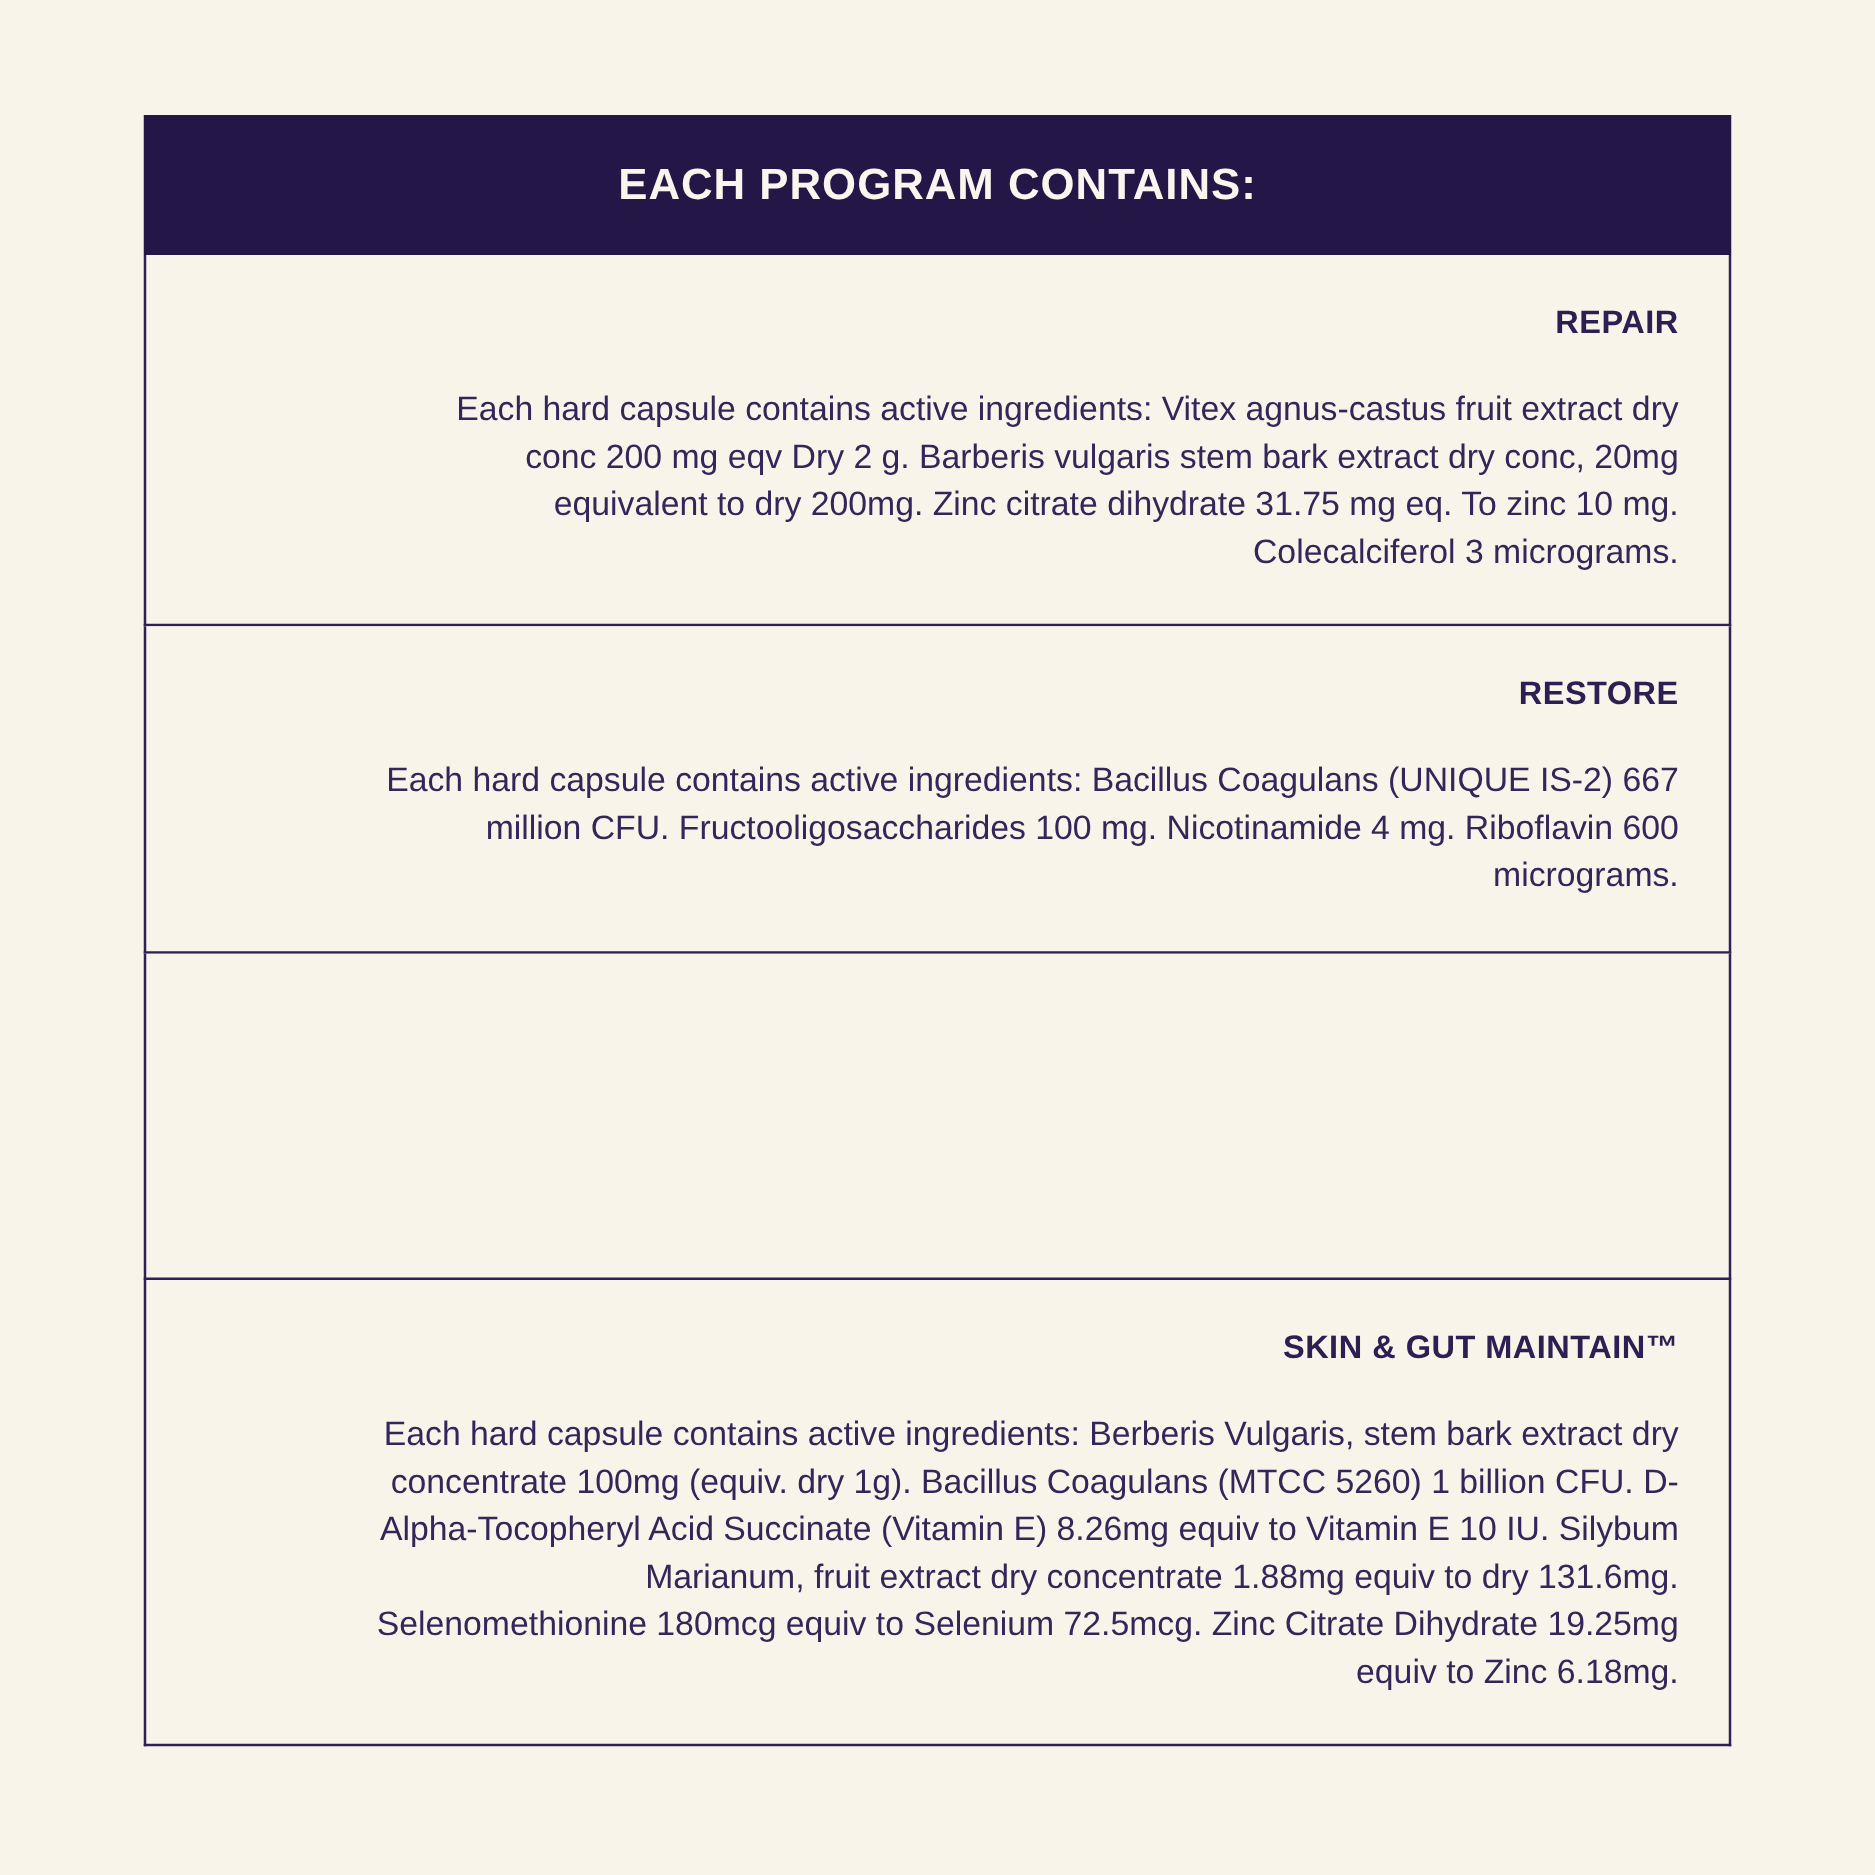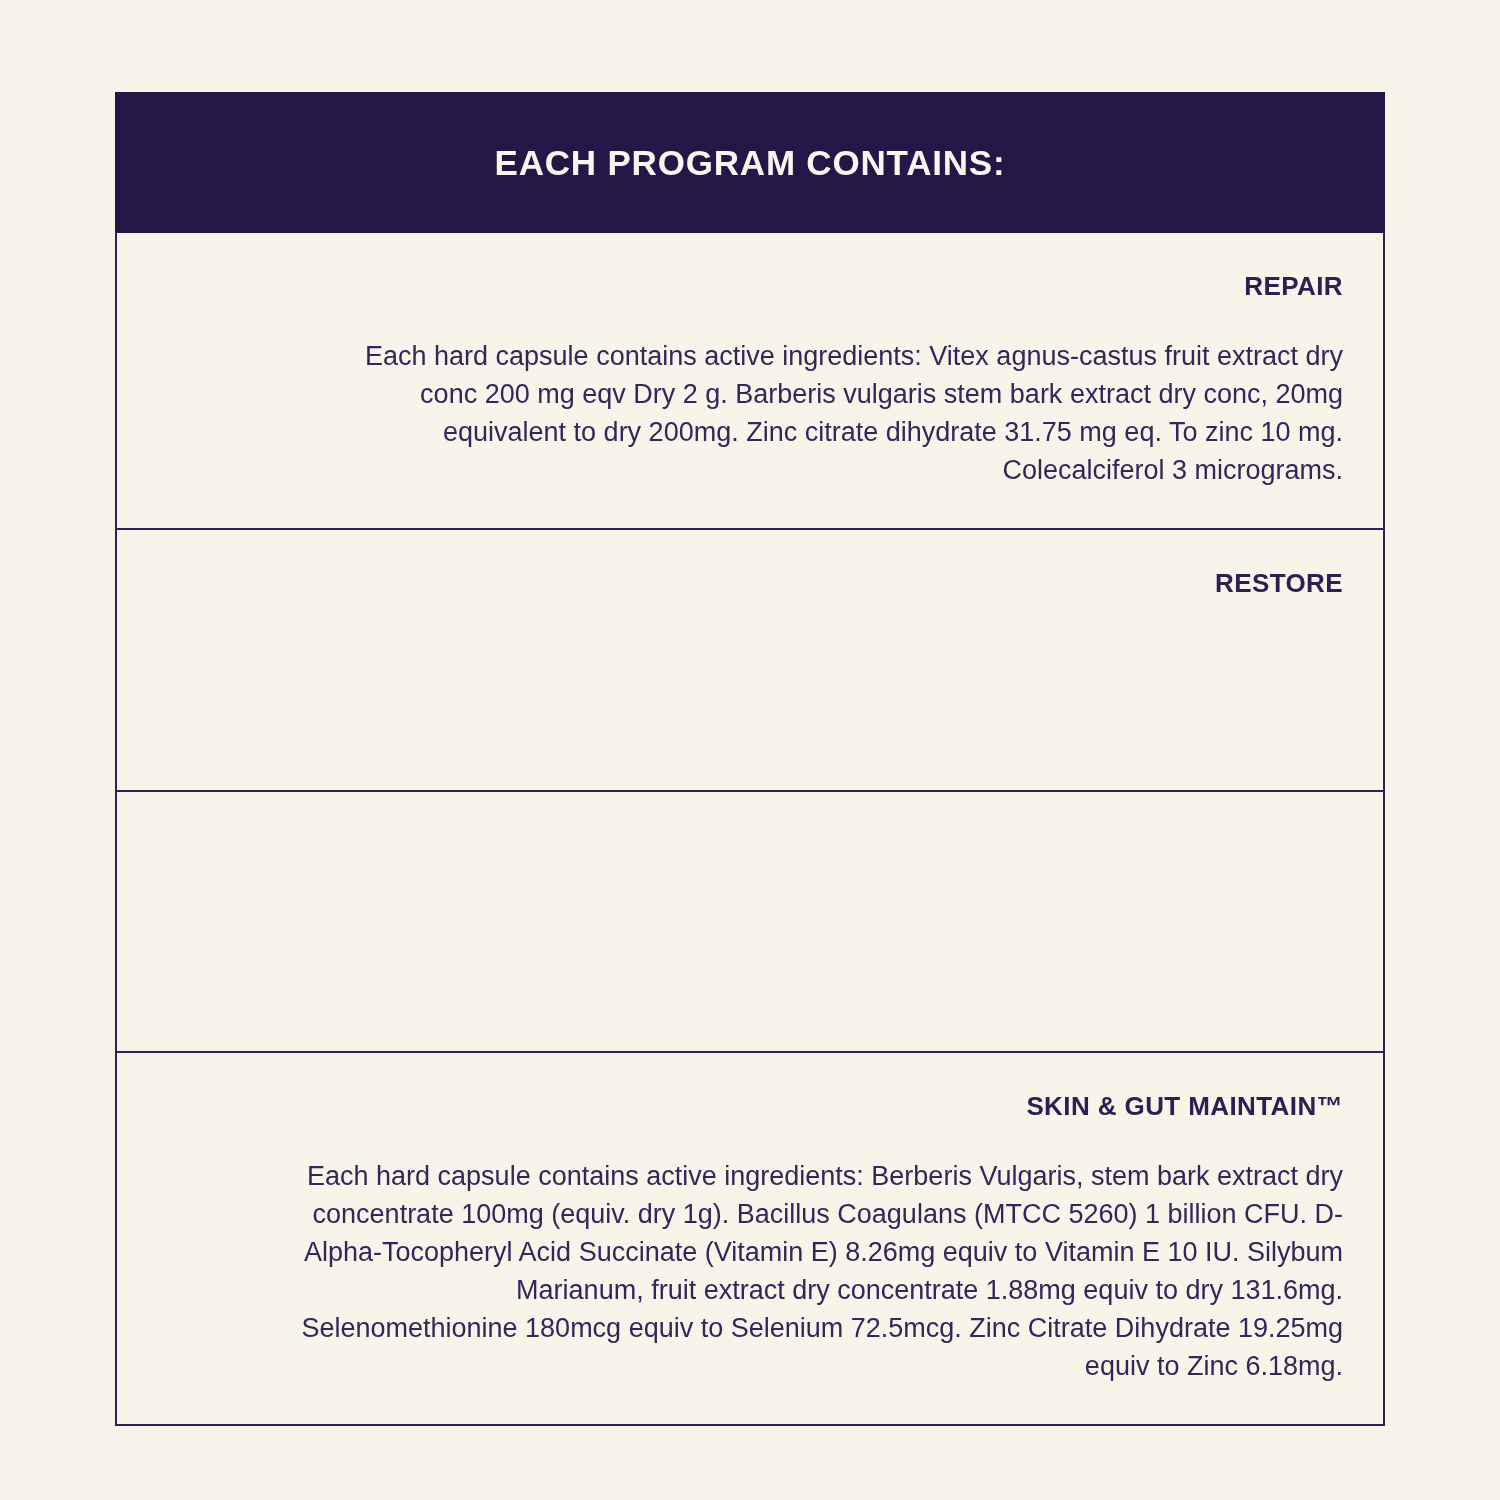--- a/index.html
+++ b/index.html
@@ -12,21 +12,21 @@
     position: relative;
     overflow: hidden;
   }
   .table {
     position: absolute;
     left: 115px;
     top: 92px;
     width: 1270px;
   }
   .table-header {
-    height: 141px;
+    height: 112px;
     background: #241748;
     display: flex;
     align-items: center;
     justify-content: center;
   }
   .table-header .title {
     color: #faf6ee;
     font-size: 35px;
     font-weight: 600;
     letter-spacing: 0.8px;
@@ -72,20 +72,23 @@
   <div class="row row-1">
     <h2 class="section-heading">REPAIR</h2>
     <p class="section-body">Each hard capsule contains active ingredients: Vitex agnus-castus fruit extract dry
 conc 200 mg eqv Dry 2 g. Barberis vulgaris stem bark extract dry conc, 20mg
 equivalent to dry 200mg. Zinc citrate dihydrate 31.75 mg eq. To zinc 10 mg.
 Colecalciferol 3 micrograms.</p>
   </div>
 
   <div class="row row-2">
     <h2 class="section-heading">RESTORE</h2>
+    <p class="section-body">Each hard capsule contains active ingredients: Bacillus Coagulans (UNIQUE IS-2) 667
+million CFU. Fructooligosaccharides 100 mg. Nicotinamide 4 mg. Riboflavin 600
+micrograms.</p>
   </div>
 
   <div class="row row-3">
   </div>
 
   <div class="row row-4">
     <h2 class="section-heading">SKIN &amp; GUT MAINTAIN™</h2>
     <p class="section-body">Each hard capsule contains active ingredients: Berberis Vulgaris, stem bark extract dry
 concentrate 100mg (equiv. dry 1g). Bacillus Coagulans (MTCC 5260) 1 billion CFU. D-
 Alpha-Tocopheryl Acid Succinate (Vitamin E) 8.26mg equiv to Vitamin E 10 IU. Silybum

